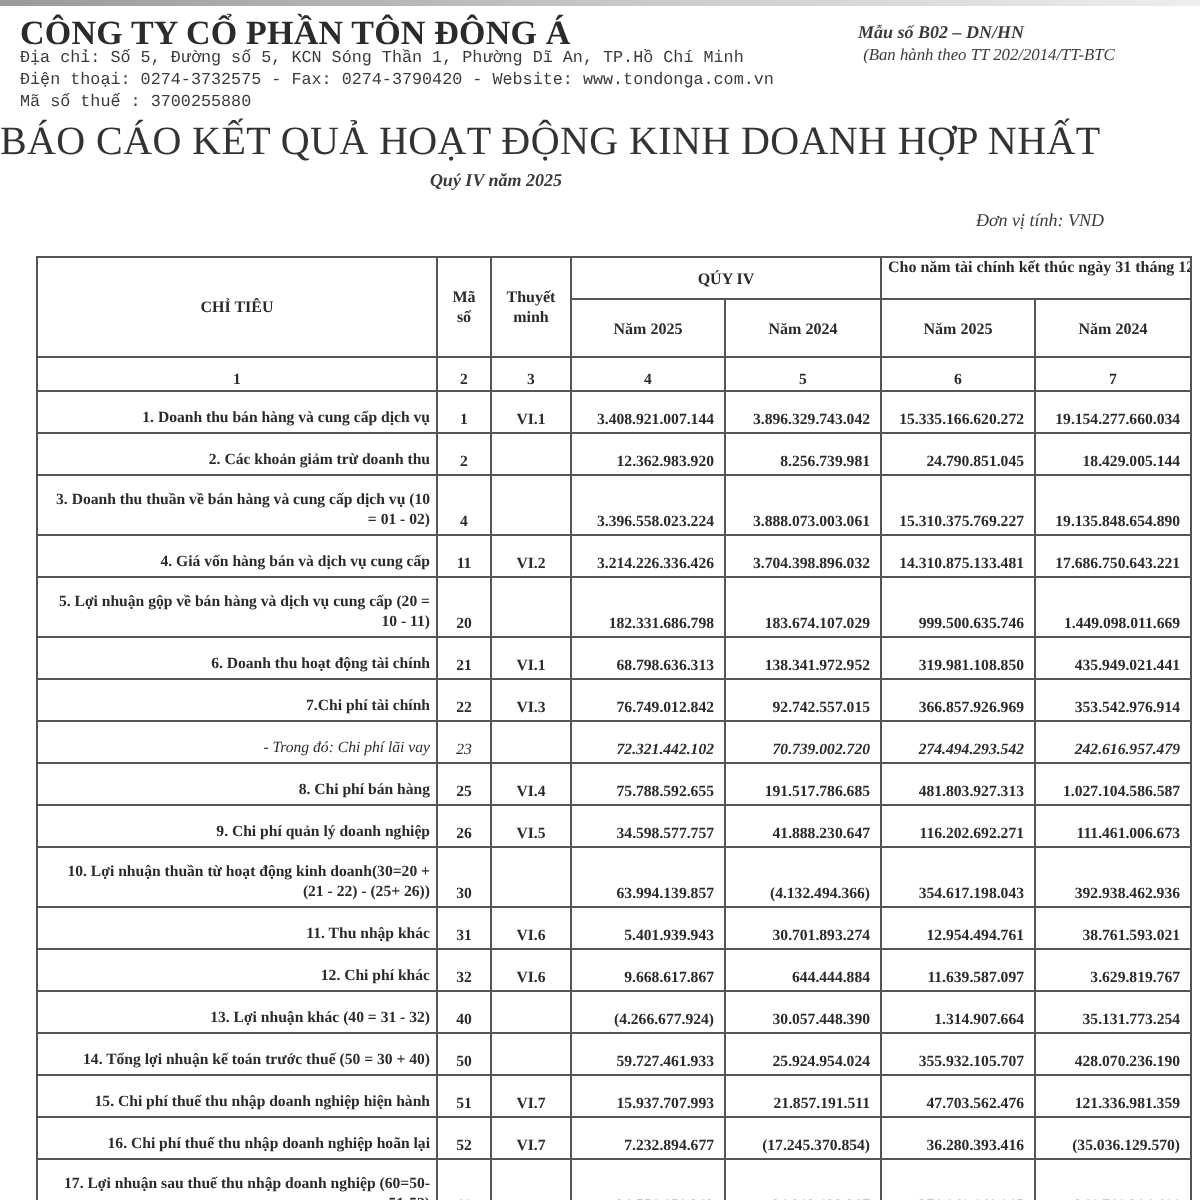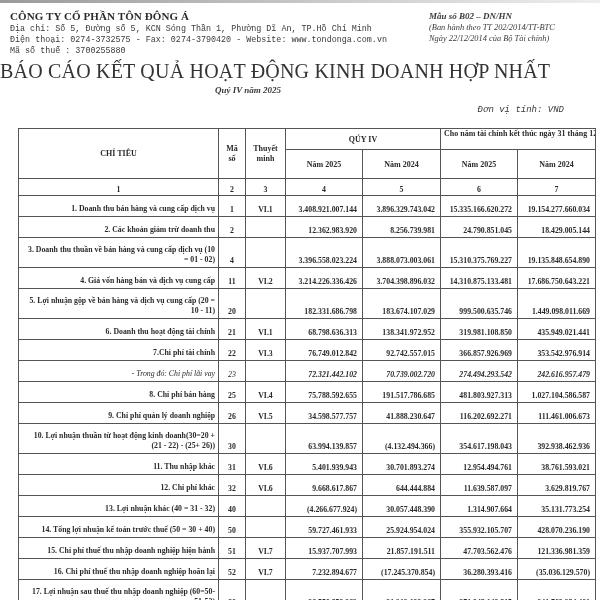--- a/index.html
+++ b/index.html
@@ -1,26 +1,26 @@
 <!DOCTYPE html>
 <html><head>
 <meta charset="utf-8">
 <style>
   html, body { margin:0; padding:0; background:#ffffff; }
   body { width:600px; height:600px; overflow:hidden; position:relative;
          font-family:"Liberation Serif","DejaVu Serif",serif; color:#2a2a2a; }
   .topline { position:absolute; left:0; top:0; width:600px; height:3px; background:linear-gradient(90deg,#9a9a9a,#cfcfcf 60%,#eeeeee); }
   .company { position:absolute; left:10px; top:9px; width:300px; }
-  .company .name { font-weight:bold; font-size:11px; letter-spacing:0.1px; color:#2b2b2b; line-height:15px; }
+  .company .name { font-weight:bold; font-size:17px; letter-spacing:0.1px; color:#2b2b2b; line-height:15px; }
   .company .line { font-size:8.4px; line-height:11px; color:#3a3a3a; white-space:nowrap;font-family:Liberation Mono, monospace; }
-  .form-info { position:absolute; right:40px; top:11px; text-align:left; font-style:italic; font-size:8.4px; line-height:11px; color:#3a3a3a; }
+  .form-info { position:absolute; right:40px; top:11px; text-align:center; font-style:italic; font-size:8.4px; line-height:11px; color:#3a3a3a; }
   .form-info .code { font-weight:bold; font-size:9px; padding-right:48px; }
   .title { position:absolute; left:0; top:60px; width:600px; font-weight:normal; font-size:20px; letter-spacing:0.2px; color:#333; }
   .subtitle { position:absolute; left:0; top:85px; width:496px; text-align:center; font-style:italic; font-weight:bold; font-size:9px; color:#3a3a3a; }
-  .unit { position:absolute; right:36px; top:105px; font-style:italic; font-size:9px; color:#3a3a3a;font-family:Liberation Mono, monospace; }
+  .unit { position:absolute; right:48px; top:105px; font-style:italic; font-size:9px; color:#3a3a3a; }
 
   table.report { position:absolute; left:18px; top:128px; width:577px; border-collapse:collapse; table-layout:fixed; font-size:7.8px; }
   table.report td, table.report th { border:1px solid #555; padding:0 3px; overflow:hidden; white-space:nowrap; }
   table.report th { font-weight:bold; text-align:center; font-size:8px; }
   col.c1 { width:200px; } col.c2 { width:27px; } col.c3 { width:40px; }
   col.c4 { width:77px; } col.c5 { width:78px; } col.c6 { width:77px; } col.c7 { width:78px; }
   tr.h1 th { height:20px; }
   tr.h2 th { height:28px; }
   tr.idx td { text-align:center; font-weight:bold; height:15px; vertical-align:bottom; padding-bottom:1px; }
   tr.row td { height:18px; vertical-align:bottom; padding-bottom:2px; font-weight:bold; }
@@ -40,21 +40,20 @@
 <div class="company">
   <div class="name">CÔNG TY CỔ PHẦN TÔN ĐÔNG Á</div>
   <div class="line">Địa chỉ: Số 5, Đường số 5, KCN Sóng Thần 1, Phường Dĩ An, TP.Hồ Chí Minh</div>
   <div class="line">Điện thoại: 0274-3732575 - Fax: 0274-3790420 - Website: www.tondonga.com.vn</div>
   <div class="line">Mã số thuế : 3700255880</div>
 </div>
 
 <div class="form-info">
   <div class="code">Mẫu số B02 – DN/HN</div>
   <div>(Ban hành theo TT 202/2014/TT-BTC</div>
-  <div>Ngày 22/12/2014 của Bộ Tài chính)</div>
 </div>
 
 <div class="title">BÁO CÁO KẾT QUẢ HOẠT ĐỘNG KINH DOANH HỢP NHẤT</div>
 <div class="subtitle">Quý IV  năm 2025</div>
 <div class="unit">Đơn vị tính: VND</div>
 
 <table class="report">
   <colgroup>
     <col class="c1">
       <col class="c2">

